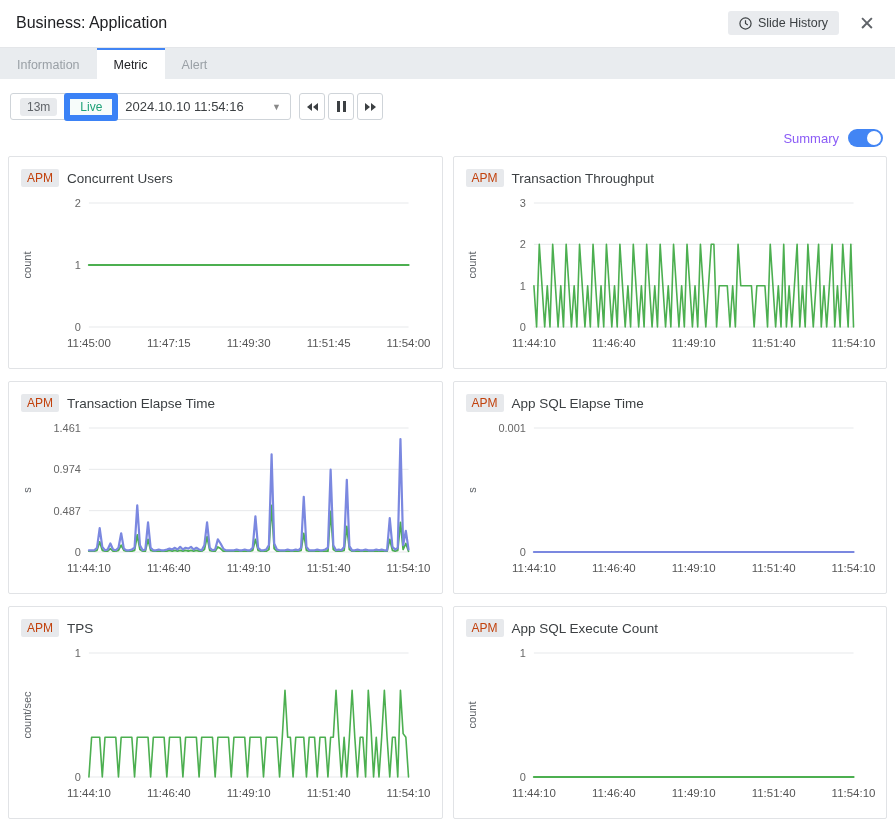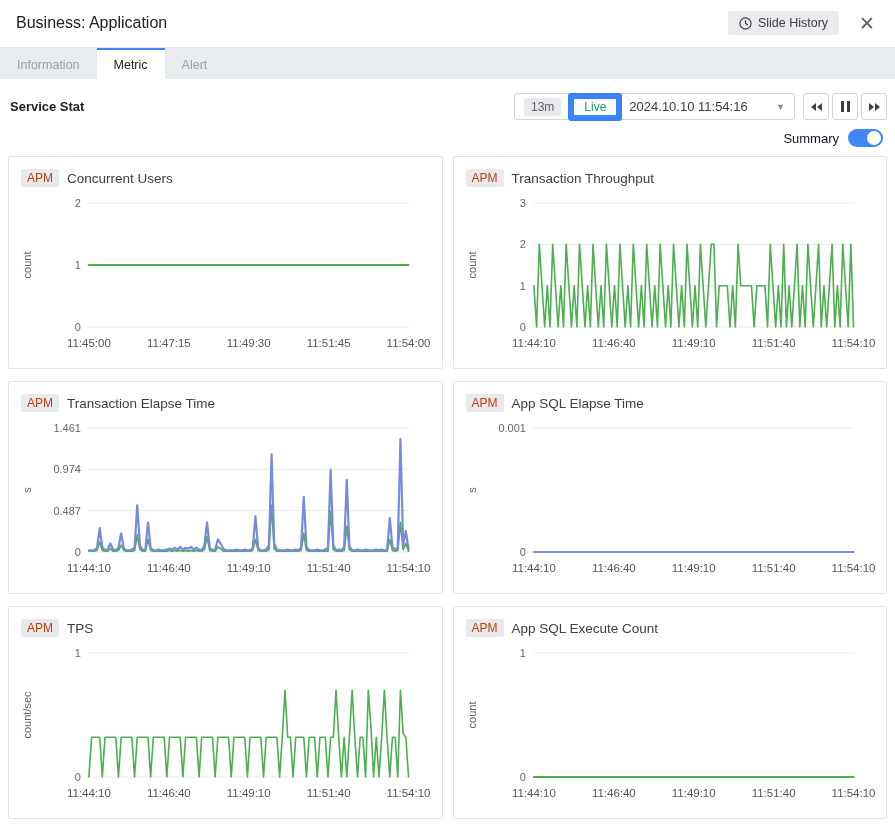--- a/index.html
+++ b/index.html
@@ -31,21 +31,21 @@
     font-size:12px; color:#5f6368; }
   .badge-live { border:6px solid #3b82f6; border-radius:3px; padding:1px 10px;
     font-size:12px; color:#1fa278; background:#f7fcfa; }
   .datetime { font-size:13px; color:#3c4043; flex:1; }
   .caret { font-size:9px; color:#888; }
   .playgroup { display:flex; gap:3px; margin-left:8px; }
   .playbtn { width:26px; height:27px; border:1px solid #cfd4d9; border-radius:3px;
     background:#fff; display:flex; align-items:center; justify-content:center; cursor:pointer; }
   .toolbar2 { display:flex; align-items:center; justify-content:flex-end;
     gap:9px; padding:9px 12px 2px 0; }
-  .summary-label { font-size:13px; color:#0f172a;text-align:center; }
+  .summary-label { font-size:13px; color:#8b5cf6;text-align:center; }
   .switch { width:35px; height:18px; border-radius:9px; background:#4285f4;
     position:relative; cursor:pointer; }
   .switch .knob { position:absolute; right:2px; top:2px; width:14px; height:14px;
     border-radius:50%; background:#fff; }
 
   
   .grid { display:grid; grid-template-columns:1fr 1fr; gap:12px 10px;
     padding:7px 8px 8px 8px; }
   .card { background:#fff; border:1px solid #e1e3e6; border-radius:2px; height:213px; }
   .card-head { display:flex; align-items:center; gap:8px; padding:12px 12px 2px 12px; }
@@ -73,21 +73,20 @@
   <span class="close-x">✕</span>
 </div>
 
 <div class="tabbar">
   <div class="tab">Information</div>
   <div class="tab active">Metric</div>
   <div class="tab">Alert</div>
 </div>
 
 <div class="toolbar1">
-  <div class="section-title">Service Stat</div>
   <div class="timebox">
     <span class="badge-range">13m</span>
     <span class="badge-live">Live</span>
     <span class="datetime">2024.10.10 11:54:16</span>
     <span class="caret">▼</span>
   </div>
   <div class="playgroup">
     <button class="playbtn">
       <svg width="13" height="10" viewBox="0 0 13 10">
         <path d="M6 1 L1 5 L6 9 Z M12 1 L7 5 L12 9 Z" fill="#3c4043"></path>

